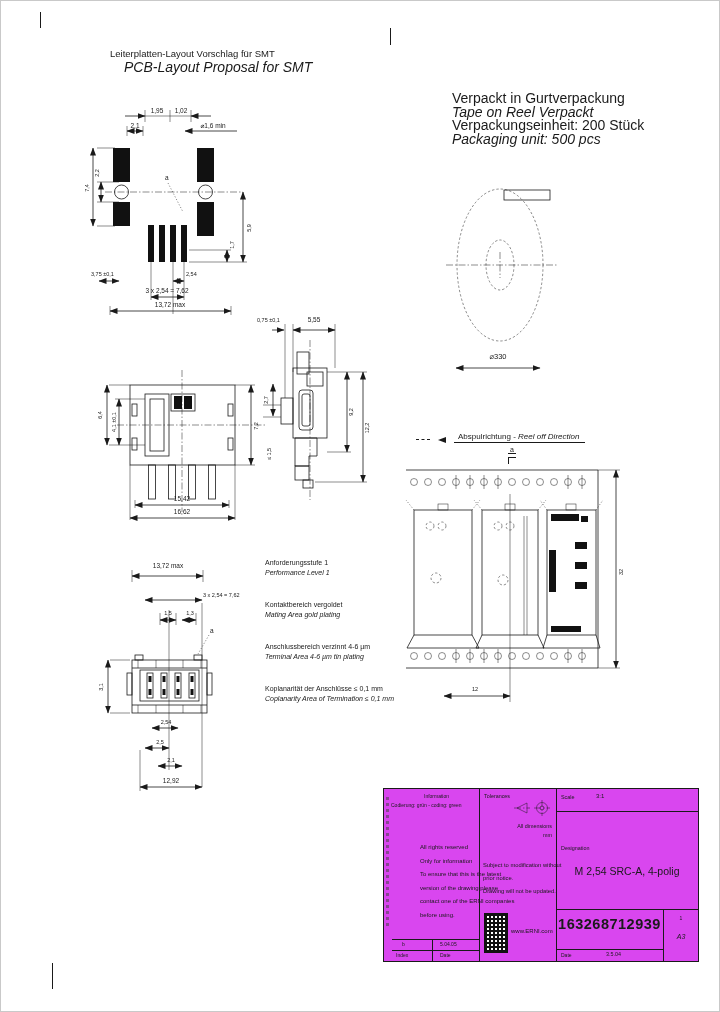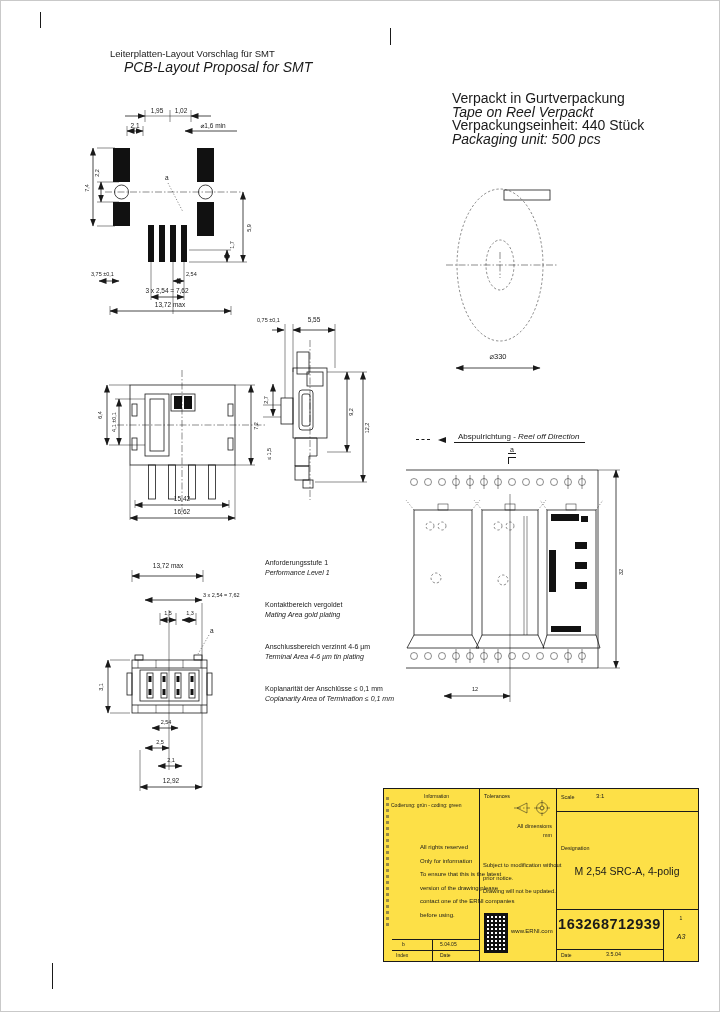--- a/index.html
+++ b/index.html
@@ -28,21 +28,21 @@
   
   .reeloff{display:flex;align-items:flex-end;gap:8px;}
   .reeloff .dash{width:14px;border-top:1px dashed #1a1a1a;margin-bottom:3px;}
   .reeloff .tri{width:0;height:0;border-top:3px solid transparent;border-bottom:3px solid transparent;
                 border-right:8px solid #1a1a1a;margin-bottom:0;}
   .reeloff .txt{font-size:8px;border-bottom:1px solid #1a1a1a;padding:0 6px 1px 4px;white-space:nowrap;}
   .datum-a{font-size:7px;border-bottom:1px solid #1a1a1a;padding:0 2px;}
   .datum-corner{width:7px;height:6px;border-left:1px solid #1a1a1a;border-top:0;border-right:0;
                 border-bottom:0;border-top:1px solid #1a1a1a;}
   
-  .tb{position:absolute;border:1px solid #1a1a1a;background:#fde047;}
+  .tb{position:absolute;border:1px solid #1a1a1a;background:#d946ef;}
   .tb .cell{position:absolute;white-space:nowrap;}
   .tb .vl{position:absolute;width:1px;background:#1a1a1a;}
   .tb .hl{position:absolute;height:1px;background:#1a1a1a;}
   .f5{font-size:5px;} .f52{font-size:5.4px;} .f6{font-size:6px;} .f7{font-size:7px;}
   .tb .rights{font-size:6px;line-height:13.5px;}
   .tb .mods{font-size:5.8px;line-height:13px;}
   .matrix{position:absolute;border:1px solid #111;
      background:
        repeating-linear-gradient(0deg,#111 0 2px,rgba(255,255,255,0) 2px 4px),
        repeating-linear-gradient(90deg,#111 0 2px,#fff 2px 4px);}
@@ -308,21 +308,21 @@
     <div>Anschlussbereich verzinnt 4-6 µm</div>
     <div class="it">Terminal Area 4-6 µm tin plating</div>
     <div class="gap"></div>
     <div>Koplanarität der Anschlüsse ≤ 0,1 mm</div>
     <div class="it">Coplanarity Area of Termination ≤ 0,1 mm</div>
   </div>
 
   <div class="abs pkg" style="left:452px;top:92px;">
     <div>Verpackt in Gurtverpackung</div>
     <div class="it">Tape on Reel Verpackt</div>
-    <div>Verpackungseinheit:  440 Stück</div>
+    <div>Verpackungseinheit:  200 Stück</div>
     <div class="it">Packaging unit:  500 pcs</div>
   </div>
 
   <svg style="left:440px;top:180px;" width="180" height="205" viewBox="0 0 180 205">
     <defs>
         <marker id="mE" viewBox="0 0 8 6" refX="7.5" refY="3" markerWidth="8" markerHeight="6" orient="auto-start-reverse" markerUnits="userSpaceOnUse">
           <path d="M0,0 L8,3 L0,6 Z" fill="#1a1a1a"></path>
         </marker>
       </defs>
     <g>

